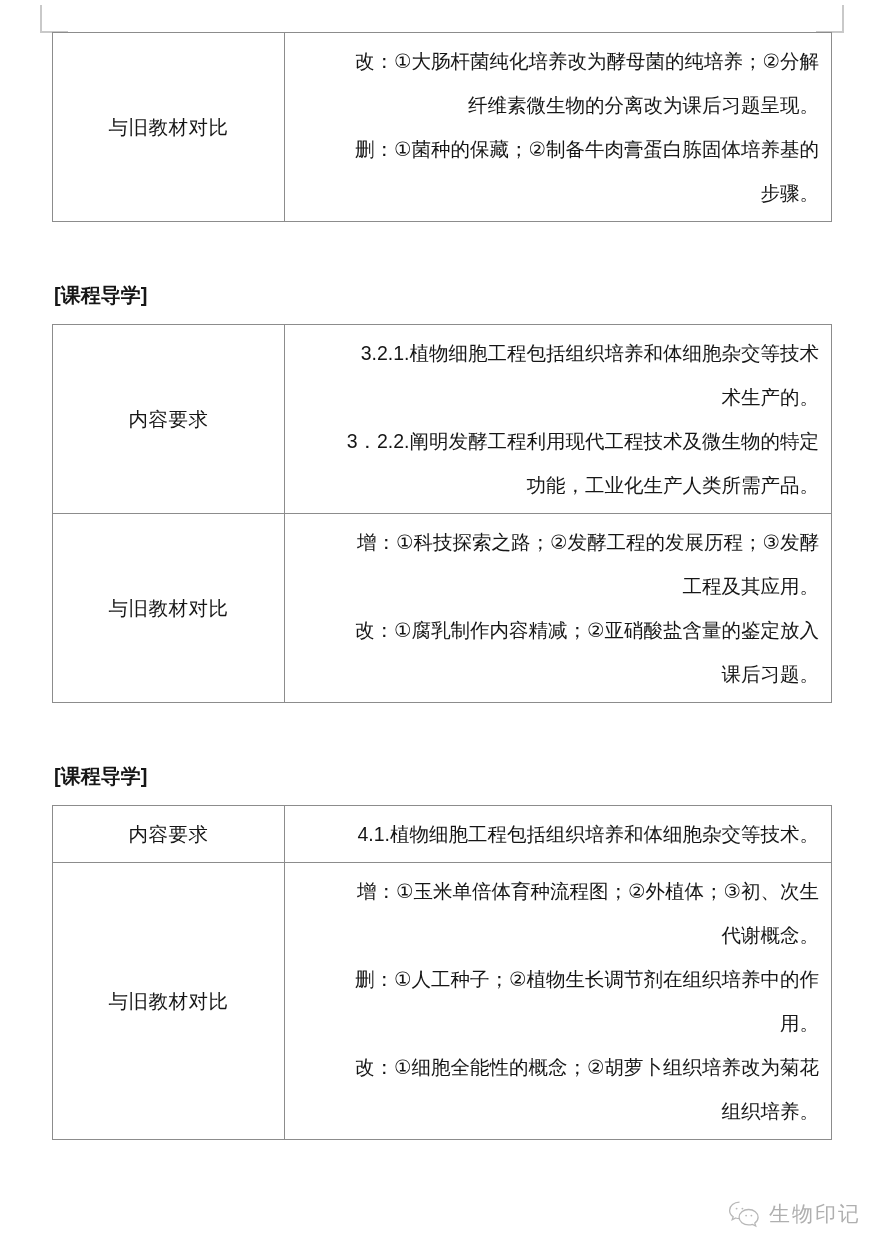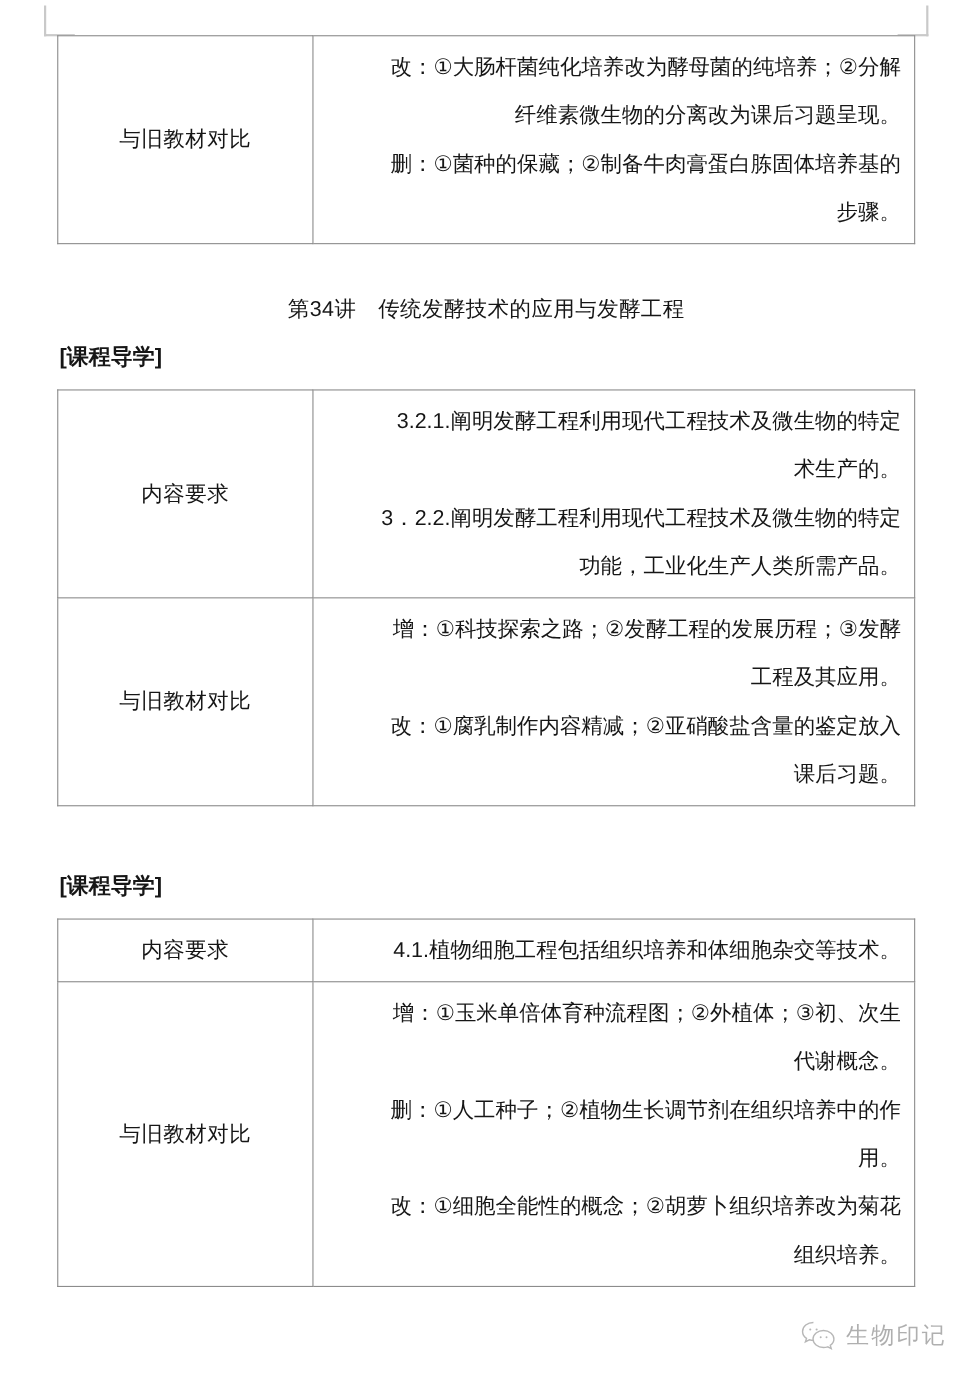--- a/index.html
+++ b/index.html
@@ -133,31 +133,30 @@
         <p>纤维素微生物的分离改为课后习题呈现。</p>
         <p>删：①菌种的保藏；②制备牛肉膏蛋白胨固体培养基的</p>
         <p>步骤。</p>
       </td>
     </tr>
   </tbody>
     </table>
 
   <div class="gap-d"></div>
 
-  <div class="lecture-title">第34讲　传统发酵技术的应用与发酵工程</div>
   <div class="gap-c"></div>
   <div class="guide-label">[课程导学]</div>
   <div class="gap-c"></div>
 
   <table class="t">
     <tbody>
         <tr>
       <td class="label-col">内容要求</td>
       <td class="body-col">
-        <p>3.2.1.阐明发酵工程利用现代工程技术及微生物的特定</p>
+        <p>3.2.1.植物细胞工程包括组织培养和体细胞杂交等技术</p>
         <p>术生产的。</p>
         <p>3．2.2.阐明发酵工程利用现代工程技术及微生物的特定</p>
         <p>功能，工业化生产人类所需产品。</p>
       </td>
     </tr>
     <tr>
       <td class="label-col">与旧教材对比</td>
       <td class="body-col">
         <p>增：①科技探索之路；②发酵工程的发展历程；③发酵</p>
         <p>工程及其应用。</p>

